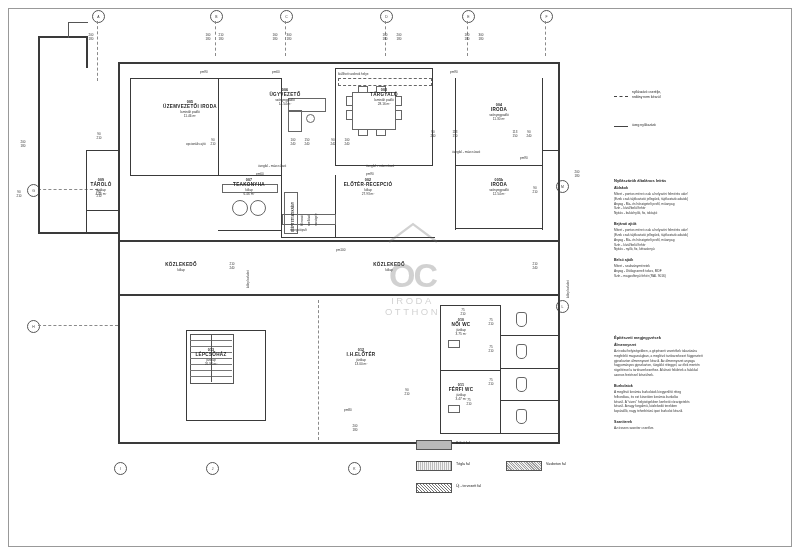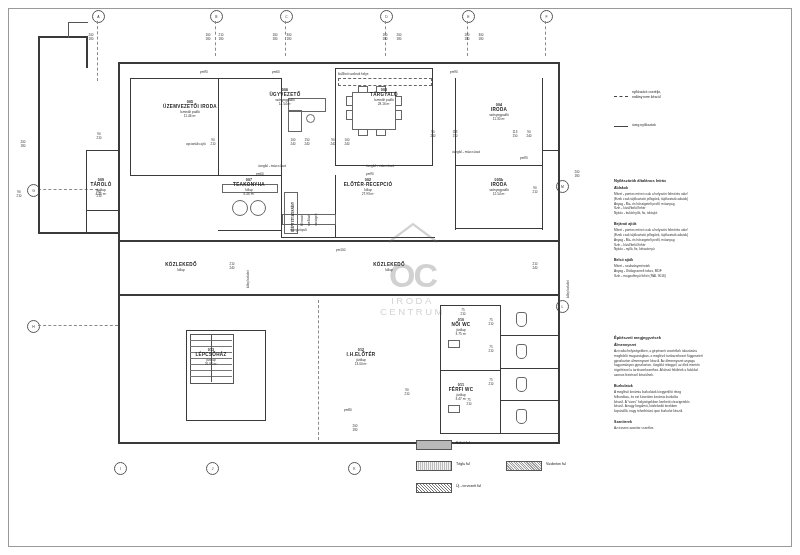--- a/index.html
+++ b/index.html
@@ -434,21 +434,21 @@
   <div class="dimbox" style="left:16px;top:140px;width:14px;">
     <span>200</span><br><span>180</span>
   </div>
 
   <div class="wm">
     <svg width="64" height="40" viewBox="0 0 64 40" aria-hidden="true">
       <polyline points="8,24 32,6 56,24" fill="none" stroke="#6b6b6b" stroke-width="2.2"></polyline>
     </svg>
     <div class="oc">OC</div>
     <div class="nm1">IRODA</div>
-    <div class="nm2">CENTRUM</div>
+    <div class="nm2">OTTHON</div>
   </div>
 
   <div class="keyline dash" style="left:614px;top:96px;width:14px;"></div>
   <div class="legend" style="left:632px;top:90px;width:120px;white-space:pre-line;">nyílászáró cserélje,
 redőny nem készül</div>
   <div class="keyline" style="left:614px;top:126px;width:14px;"></div>
   <div class="legend" style="left:632px;top:123px;width:120px;">üveg nyílászáró</div>
 
   <div class="legend" style="left:614px;top:178px;width:172px;">
     <h4>Nyílászárók általános leírás</h4>

